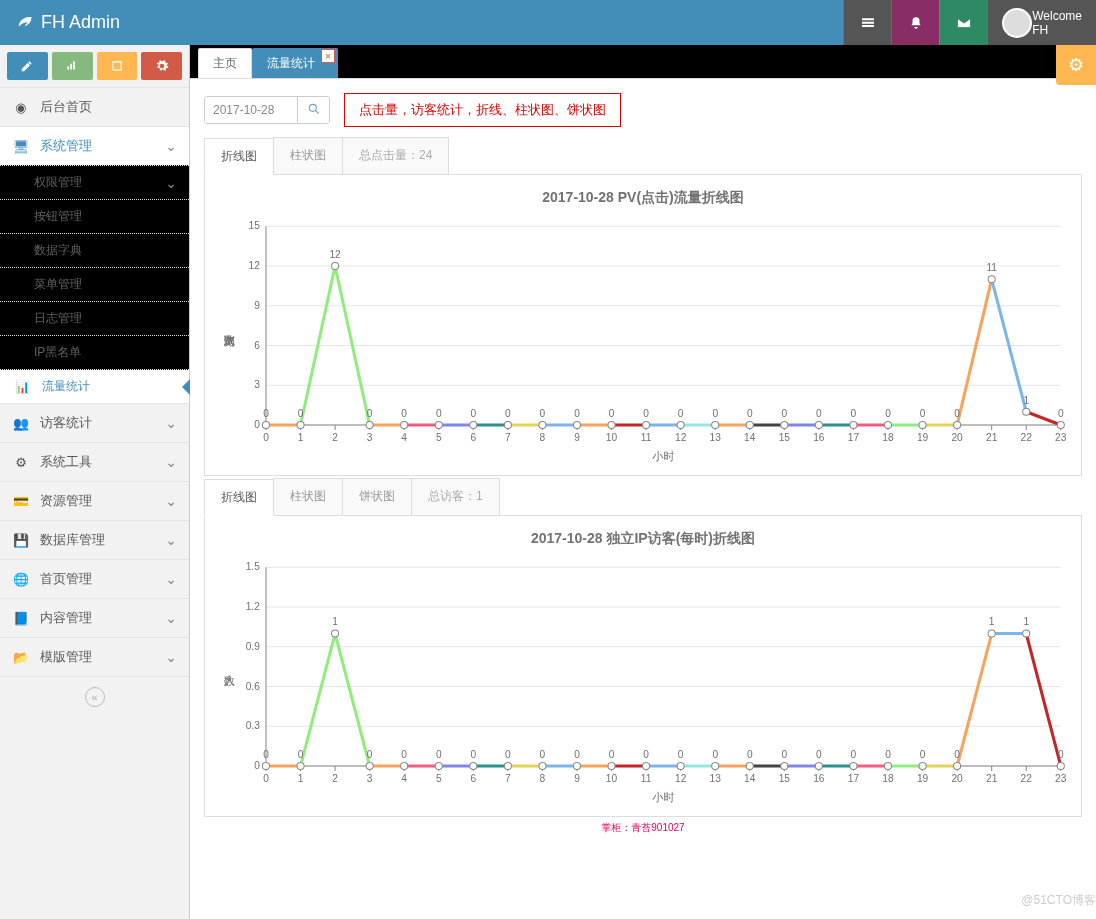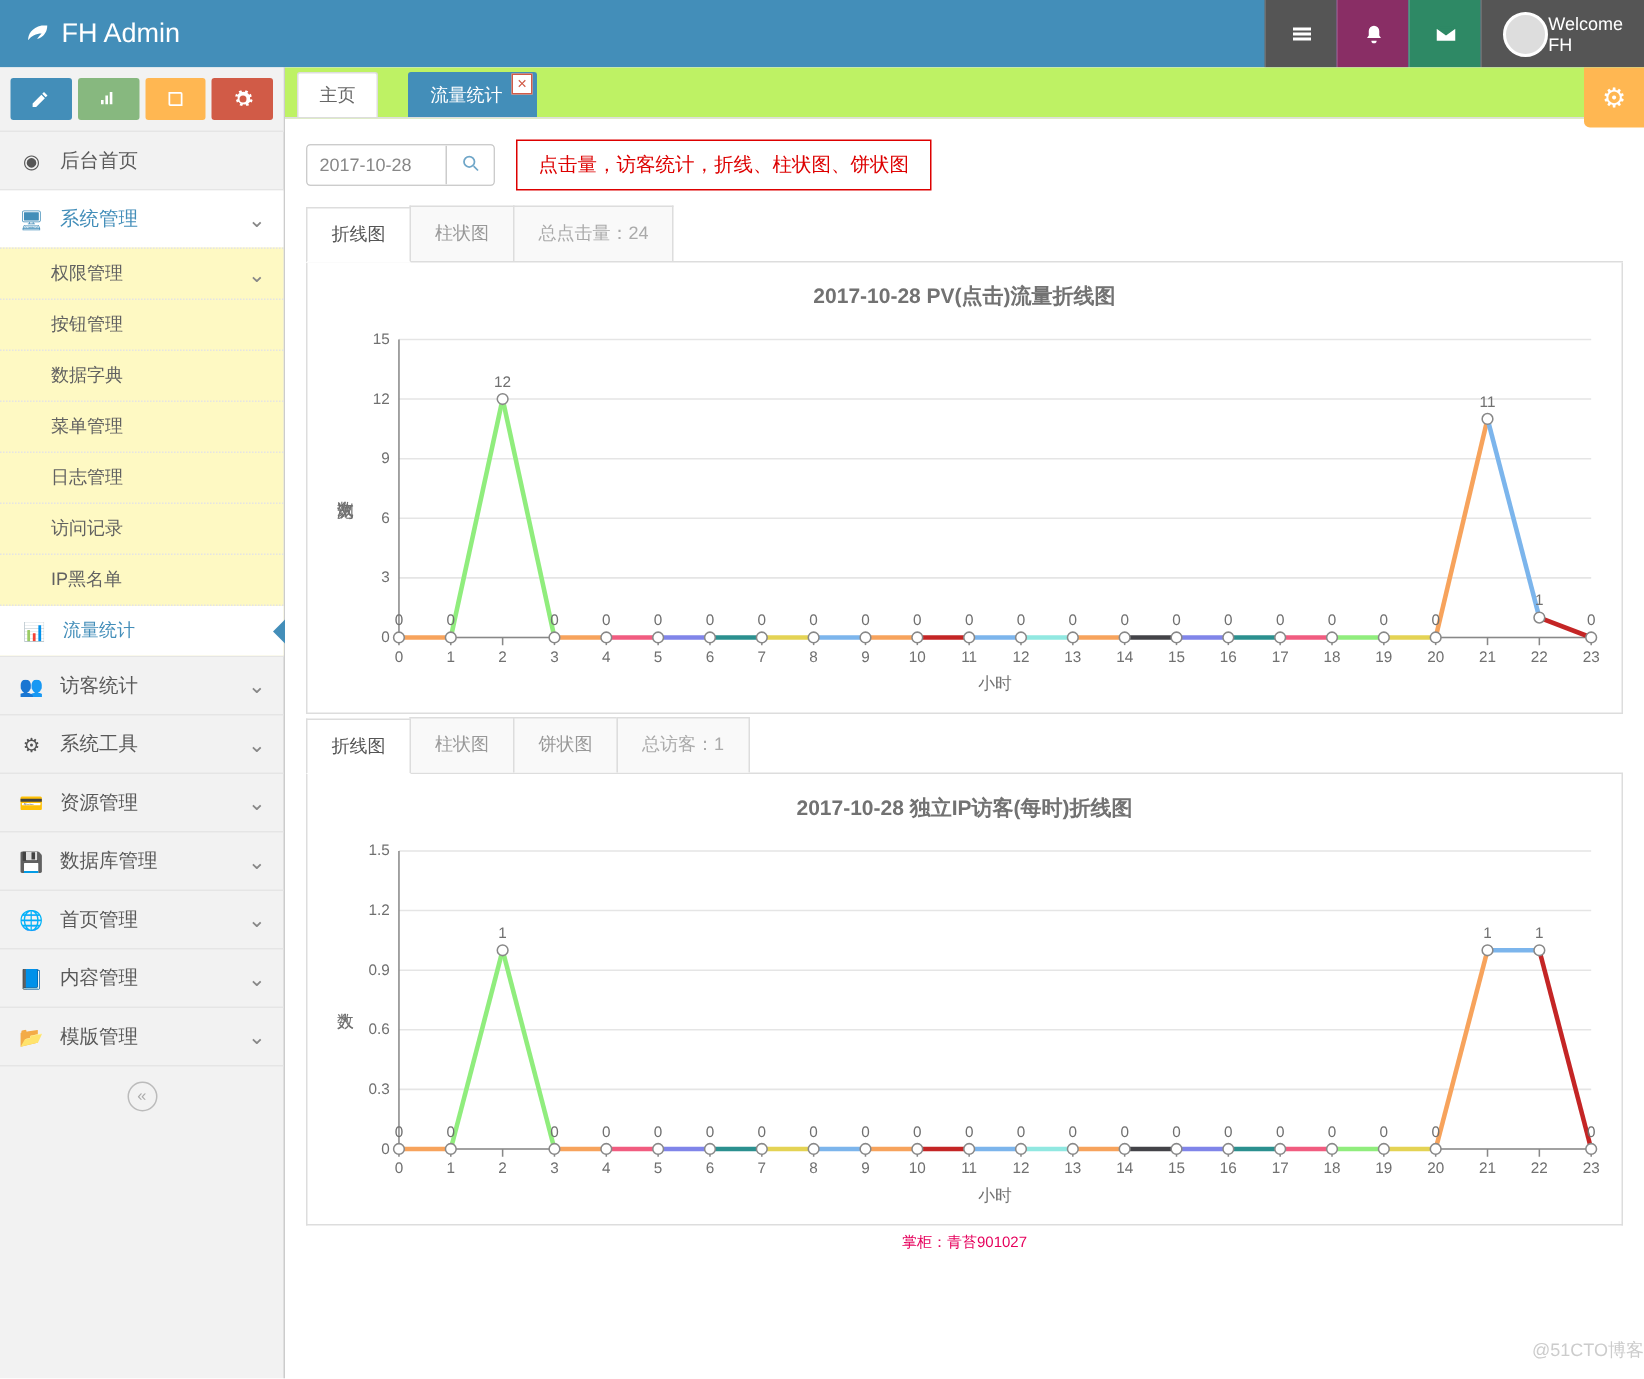--- a/index.html
+++ b/index.html
@@ -17,31 +17,31 @@
 .wrap{display:flex;height:874px}
 .sidebar{width:190px;background:#f2f2f2;border-right:1px solid #ccc;display:flex;flex-direction:column}
 .sb-toolbar{display:flex;gap:4px;padding:7px;background:#f2f2f2;border-bottom:1px solid #e5e5e5}
 .sb-toolbar a{flex:1;height:28px;display:flex;align-items:center;justify-content:center;color:#fff;border-radius:2px}
 .c-blue{background:#438eb9}.c-green{background:#87b87f}.c-orange{background:#ffb752}.c-red{background:#d15b47}
 .menu{list-style:none}
 .menu li{border-bottom:1px solid #e5e5e5;position:relative}
 .menu a{display:flex;align-items:center;gap:10px;padding:10px 12px;color:#595959;text-decoration:none}
 .menu .top>a{font-size:13px}
 .menu .open>a{color:#438eb9;background:#fff}
-.menu .sub{list-style:none;background:#fef9c3}
+.menu .sub{list-style:none;background:#000000}
 .menu .sub li{border-top:1px dotted #e4e4e4;border-bottom:none}
 .menu .sub a{padding:8px 12px 8px 34px;font-size:12px;color:#616161}
 .menu .active>a{color:#438eb9;background:#fff}
 .menu .active::after{content:"";position:absolute;right:-1px;top:50%;transform:translateY(-50%);border:8px solid transparent;border-right-color:#438eb9}
 .chev{margin-left:auto;font-size:14px;color:#888}
 .icon{width:18px;text-align:center;color:#555}
 .open .icon,.active .icon{color:#438eb9}
 .collapse-btn{margin:10px auto;width:20px;height:20px;border:1px solid #bbb;border-radius:50%;display:flex;align-items:center;justify-content:center;color:#aaa;font-size:11px}
 .main{flex:1;display:flex;flex-direction:column;background:#fff;position:relative}
-.tabs-row{height:34px;background:#bef264;border-bottom:1px solid #ddd;display:flex;align-items:flex-end;padding:0 8px;gap:20px;position:relative}
+.tabs-row{height:34px;background:#000000;border-bottom:1px solid #ddd;display:flex;align-items:flex-end;padding:0 8px;gap:0;position:relative}
 .tab{padding:6px 14px;border:1px solid #ddd;border-bottom:none;background:#fff;font-size:12px;color:#666;border-radius:2px 2px 0 0}
 .tab.sel{background:#438eb9;color:#fff;border-color:#438eb9;position:relative;padding-right:22px}
 .tab.sel .x{position:absolute;right:2px;top:0;background:#fff;color:#d15b47;width:14px;height:14px;font-size:11px;display:flex;align-items:center;justify-content:center;border:1px solid #d15b47}
 .gear{position:absolute;right:0;top:0;width:40px;height:40px;background:#ffb752;display:flex;align-items:center;justify-content:center;color:#fff;font-size:18px;border-radius:0 0 0 4px}
 .content{padding:14px 14px 8px;overflow:auto;flex:1}
 .filter-row{display:flex;align-items:center;gap:14px;margin-bottom:10px}
 .date-inp{display:flex;border:1px solid #ccc;border-radius:3px;overflow:hidden}
 .date-inp input{border:none;padding:6px 8px;width:92px;font-size:12px;color:#888;outline:none}
 .date-inp button{border:none;border-left:1px solid #ccc;background:#fff;width:32px;color:#6fa6c8;font-size:14px}
 .red-note{border:1px solid #d00;color:#d00;padding:7px 14px;font-size:13px}
@@ -146,23 +146,20 @@
               <a>按钮管理</a>
             </li>
             <li>
               <a>数据字典</a>
             </li>
             <li>
               <a>菜单管理</a>
             </li>
             <li>
               <a>日志管理</a>
-            </li>
-            <li>
-              <a>访问记录</a>
             </li>
             <li>
               <a>IP黑名单</a>
             </li>
             <li class="active">
               <a>
                 <span class="icon" style="margin-left:-20px;color:#87b87f">📊</span>
                 <span>流量统计</span>
               </a>
             </li>

